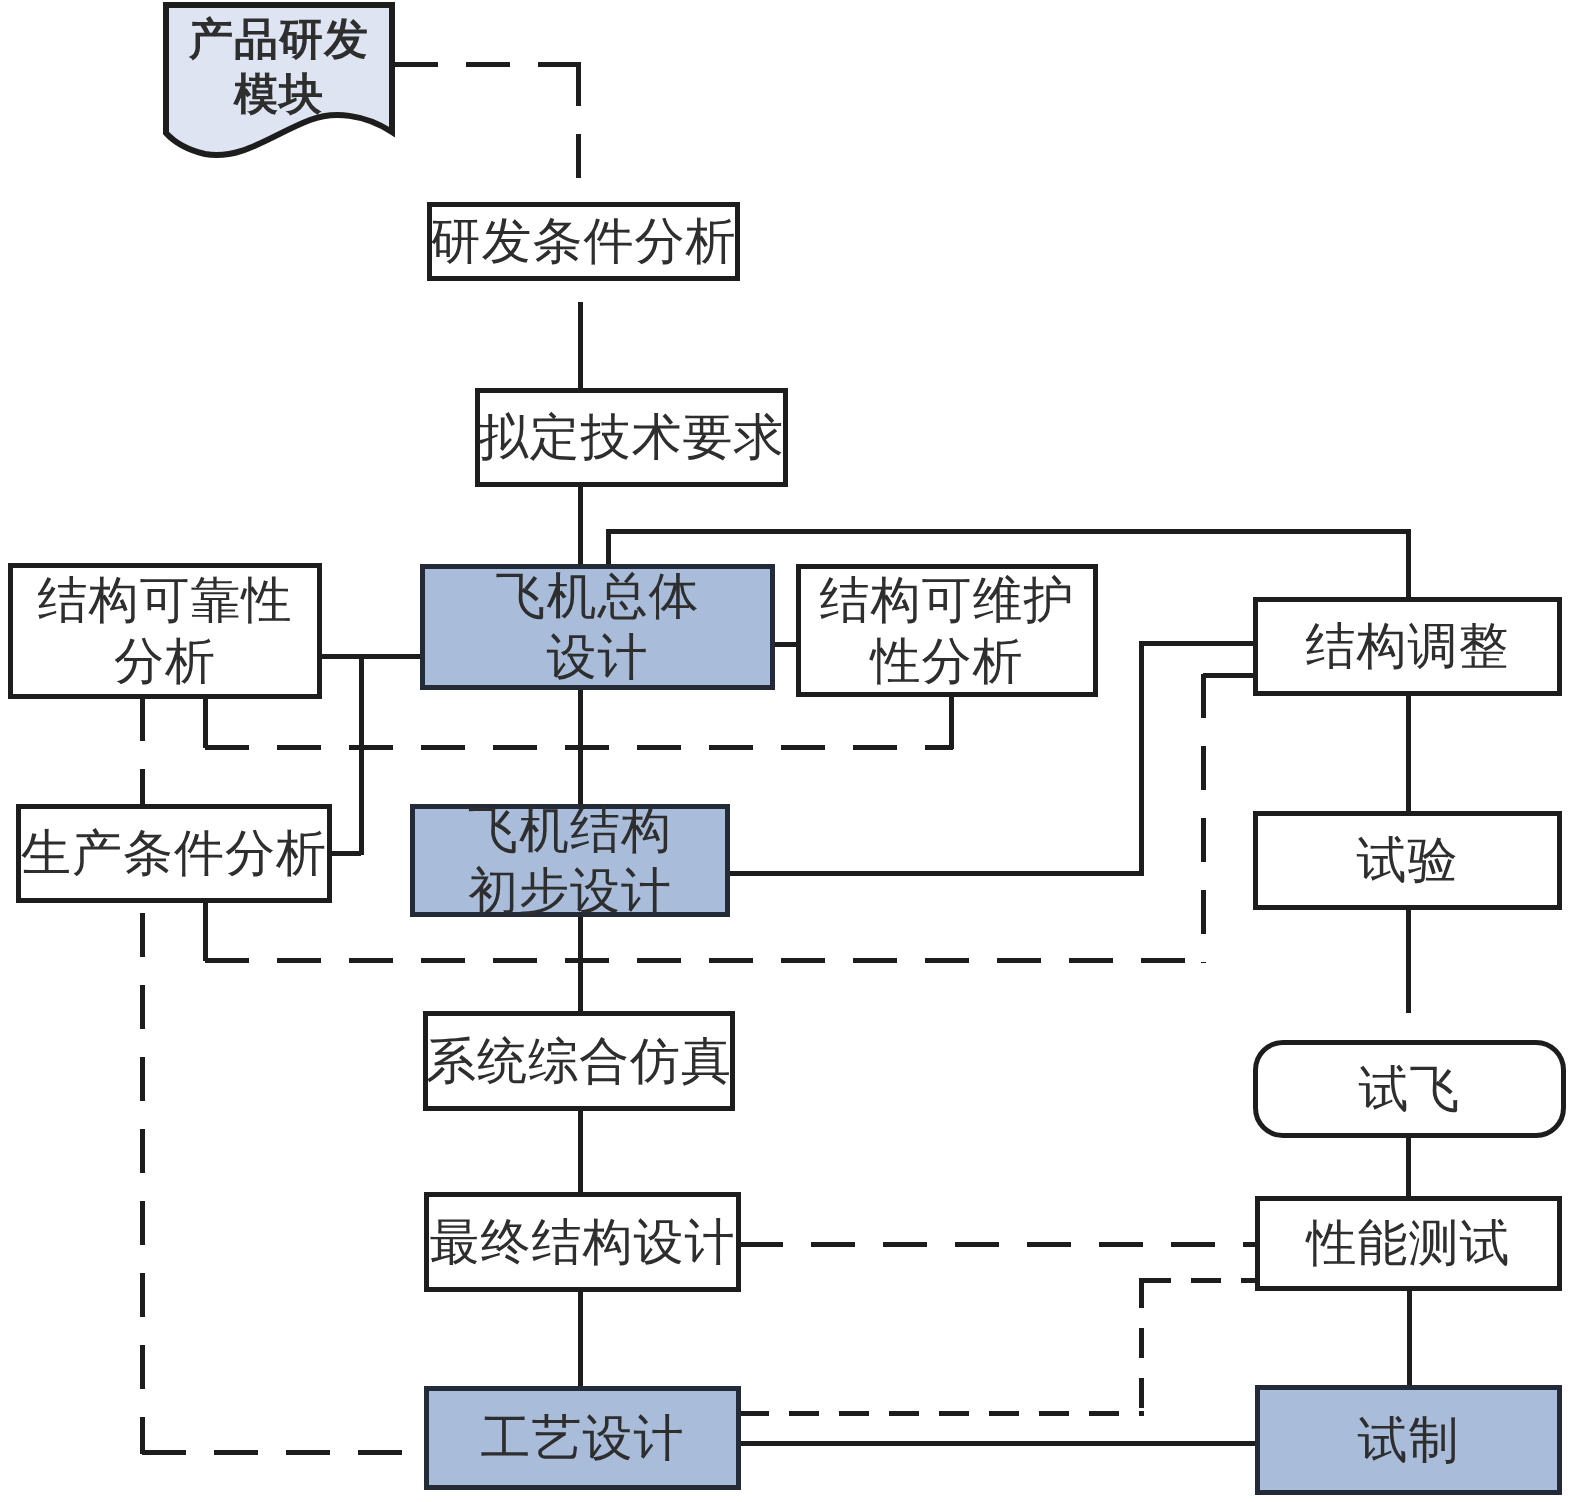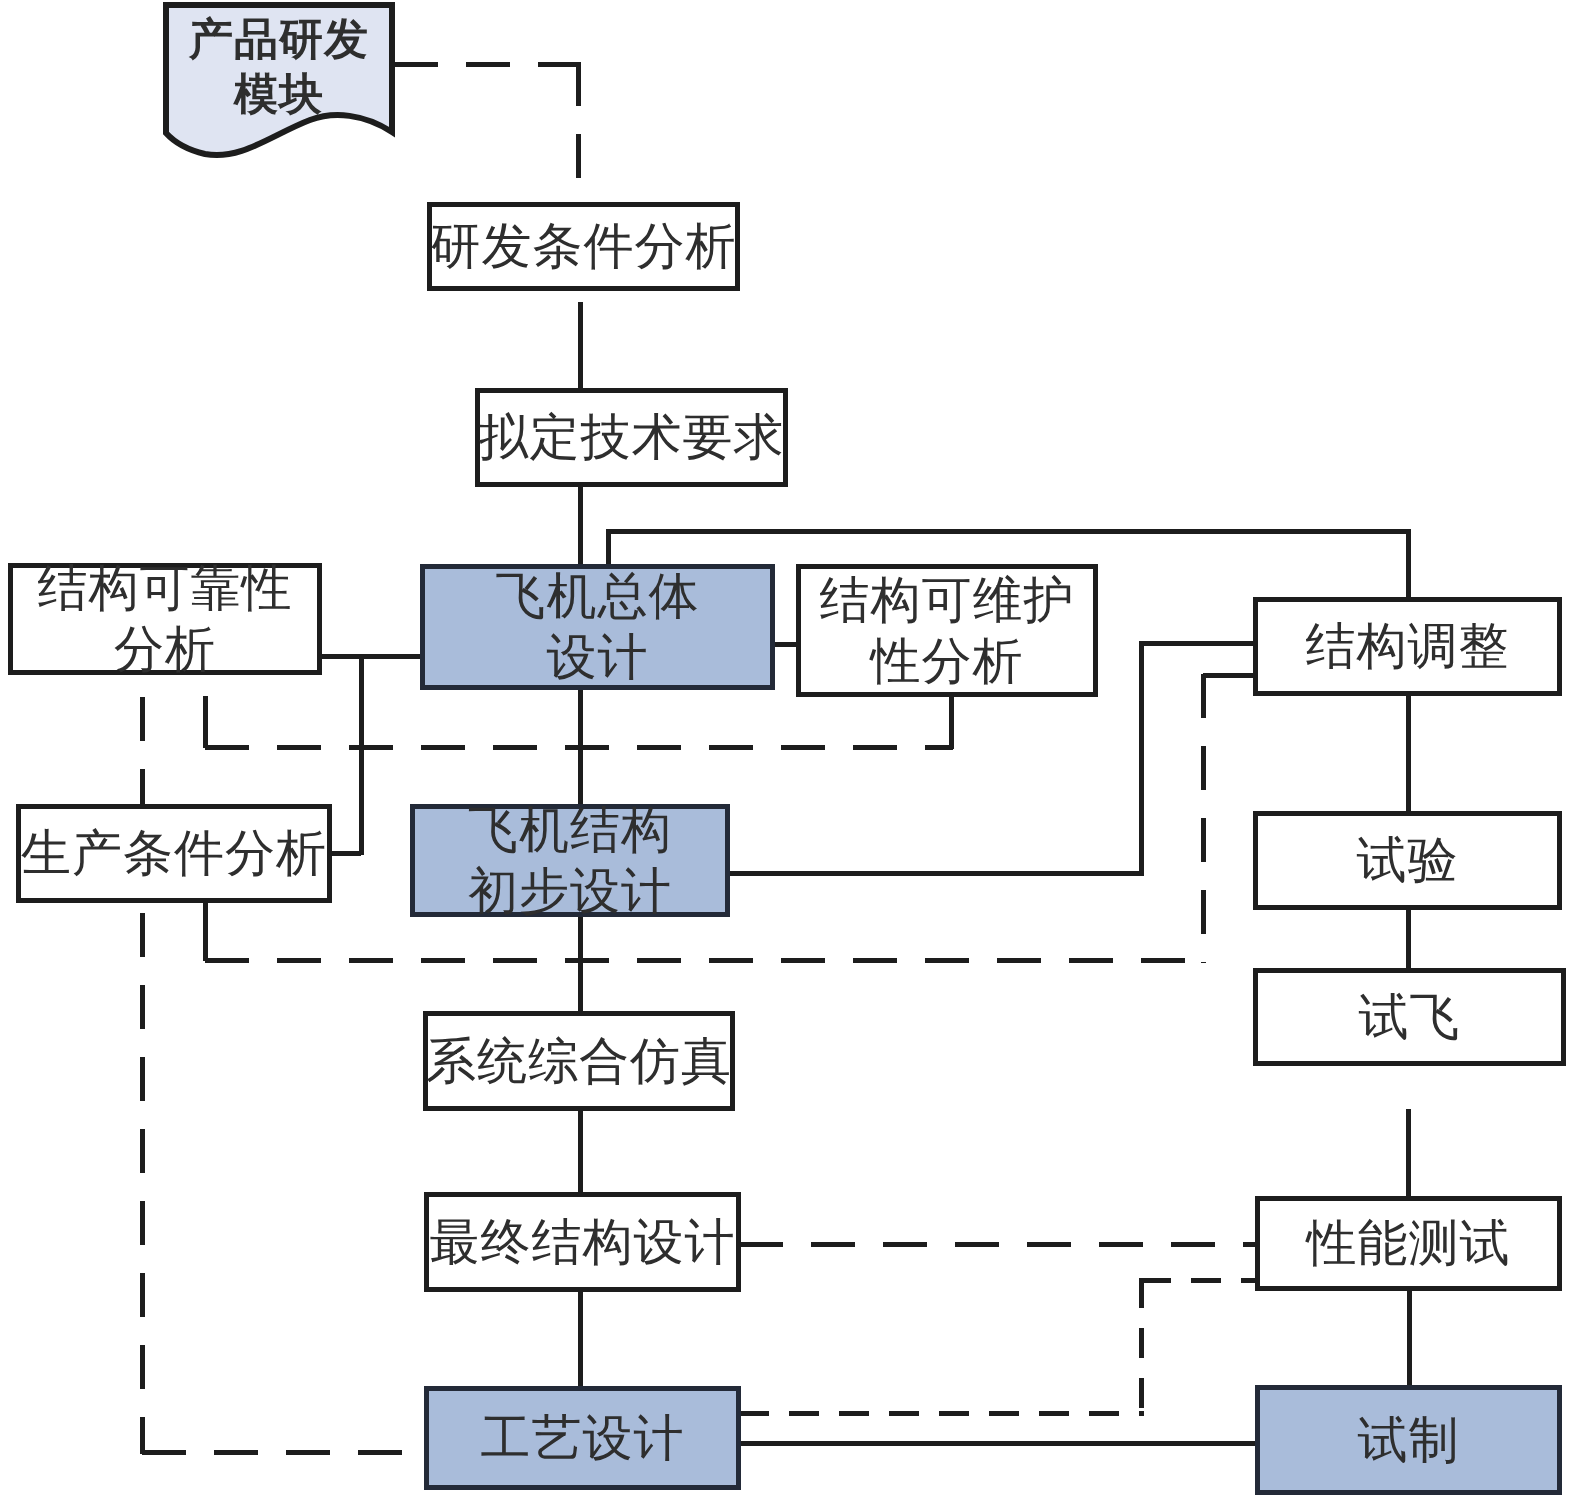--- a/index.html
+++ b/index.html
@@ -94,29 +94,29 @@
   <div class="docnode" style="left:163px;top:2px;width:232px;height:160px;">
     <svg width="232" height="160" viewBox="0 0 232 160">
       <path d="M3,3 L229,3 L229,130 C 201,112 171,109 147,118 C 110,132 78,159 42,152 C 25,148 12,141 3,131 Z" fill="#dfe4f2" stroke="#1d1d1d" stroke-width="6"></path>
     </svg>
     <div class="doctext">
       <span>产品研发</span>
       <span>模块</span>
     </div>
   </div>
 
-  <div class="node" style="left:427px;top:202px;width:313px;height:89px;">
+  <div class="node" style="left:427px;top:202px;width:313px;height:79px;">
     <span>研发条件分析</span>
   </div>
 
   <div class="node" style="left:427px;top:388px;width:313px;height:99px;margin-left:48px;">
     <span>拟定技术要求</span>
   </div>
 
-  <div class="node" style="left:8px;top:563px;width:314px;height:112px;">
+  <div class="node" style="left:8px;top:563px;width:314px;height:136px;">
     <span>结构可靠性</span>
     <span>分析</span>
   </div>
 
   <div class="node blue" style="left:420px;top:564px;width:355px;height:126px;">
     <span>飞机总体</span>
     <span>设计</span>
   </div>
 
   <div class="node" style="left:796px;top:564px;width:302px;height:133px;">
@@ -138,21 +138,21 @@
   </div>
 
   <div class="node" style="left:1253px;top:811px;width:309px;height:99px;">
     <span>试验</span>
   </div>
 
   <div class="node" style="left:423px;top:1011px;width:312px;height:100px;">
     <span>系统综合仿真</span>
   </div>
 
-  <div class="node" style="left:1253px;top:968px;width:313px;height:98px;">
+  <div class="node" style="left:1253px;top:1040px;width:313px;height:98px;border-radius:30px;">
     <span>试飞</span>
   </div>
 
   <div class="node" style="left:424px;top:1192px;width:317px;height:100px;">
     <span>最终结构设计</span>
   </div>
 
   <div class="node" style="left:1255px;top:1196px;width:307px;height:95px;">
     <span>性能测试</span>
   </div>

